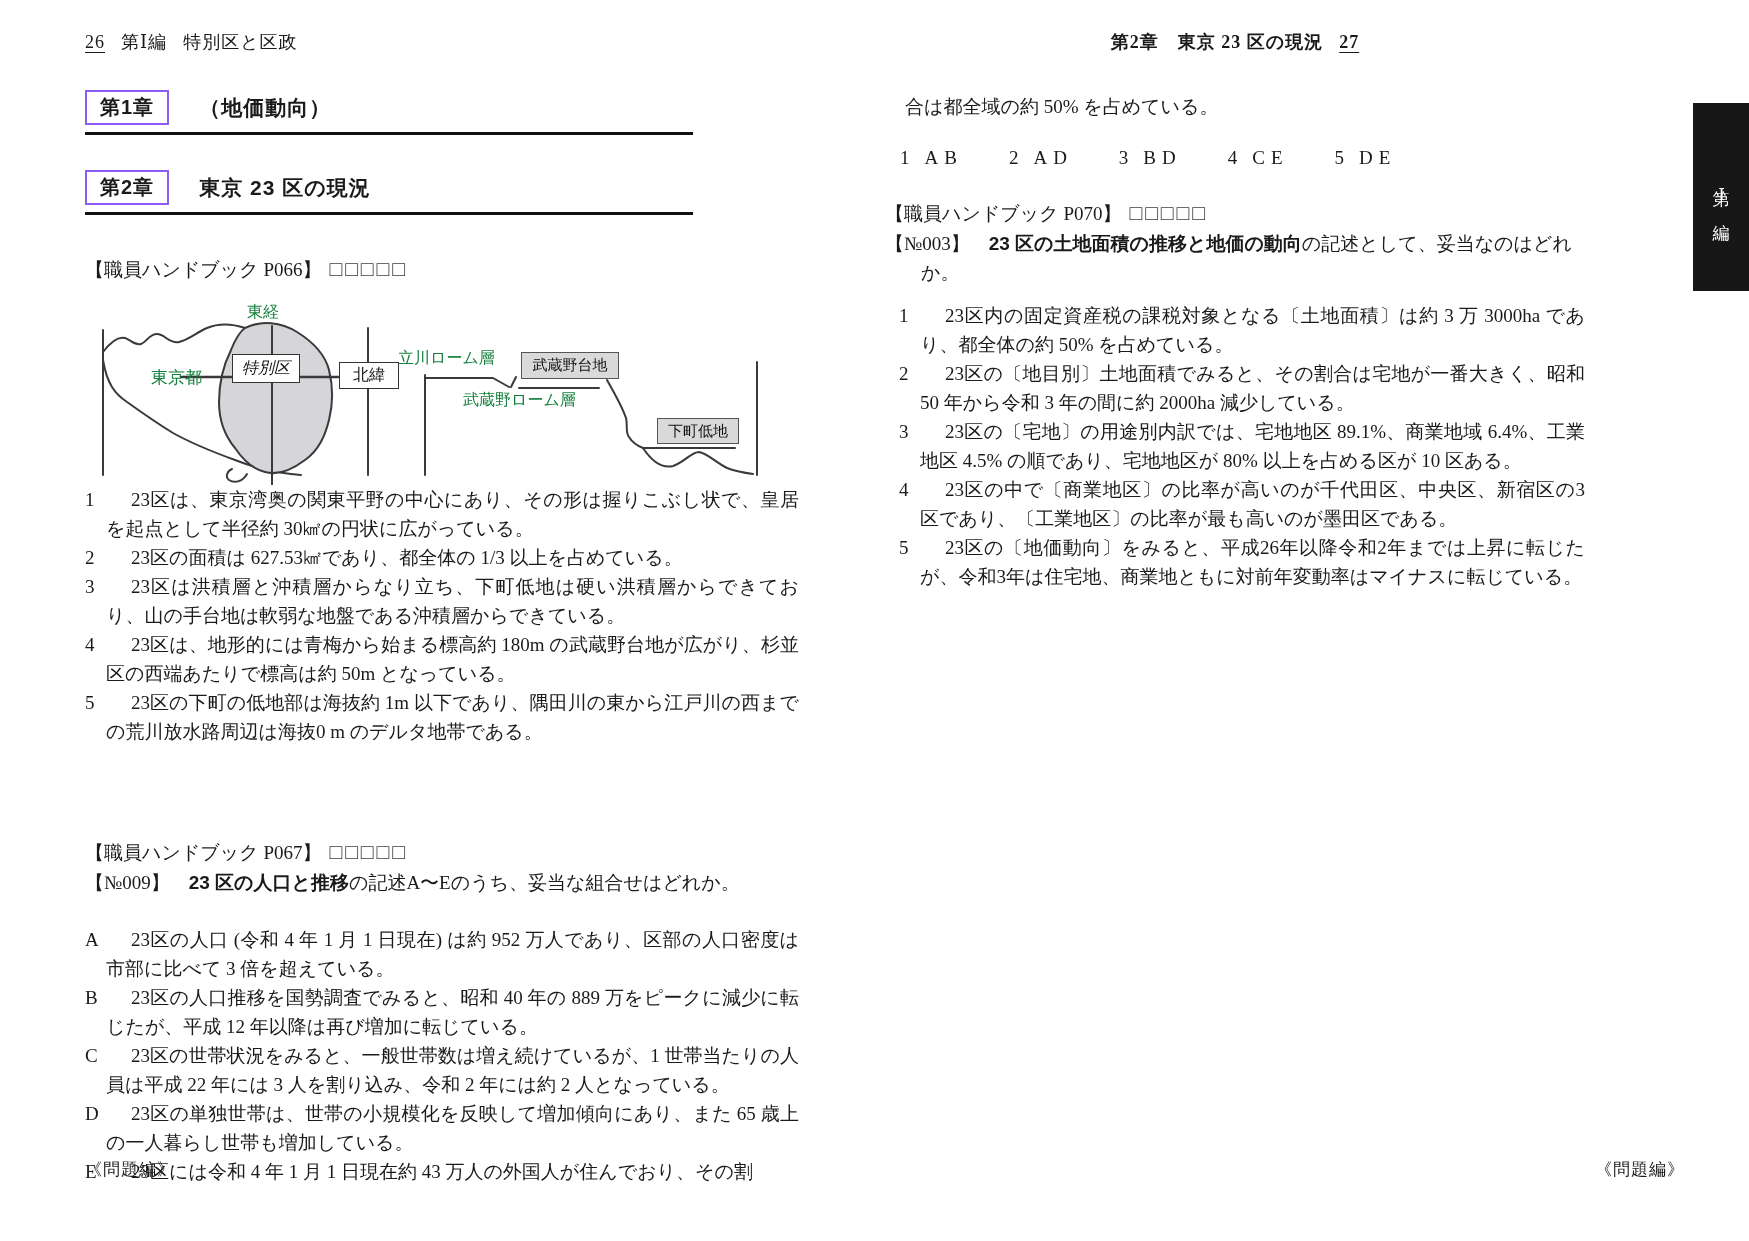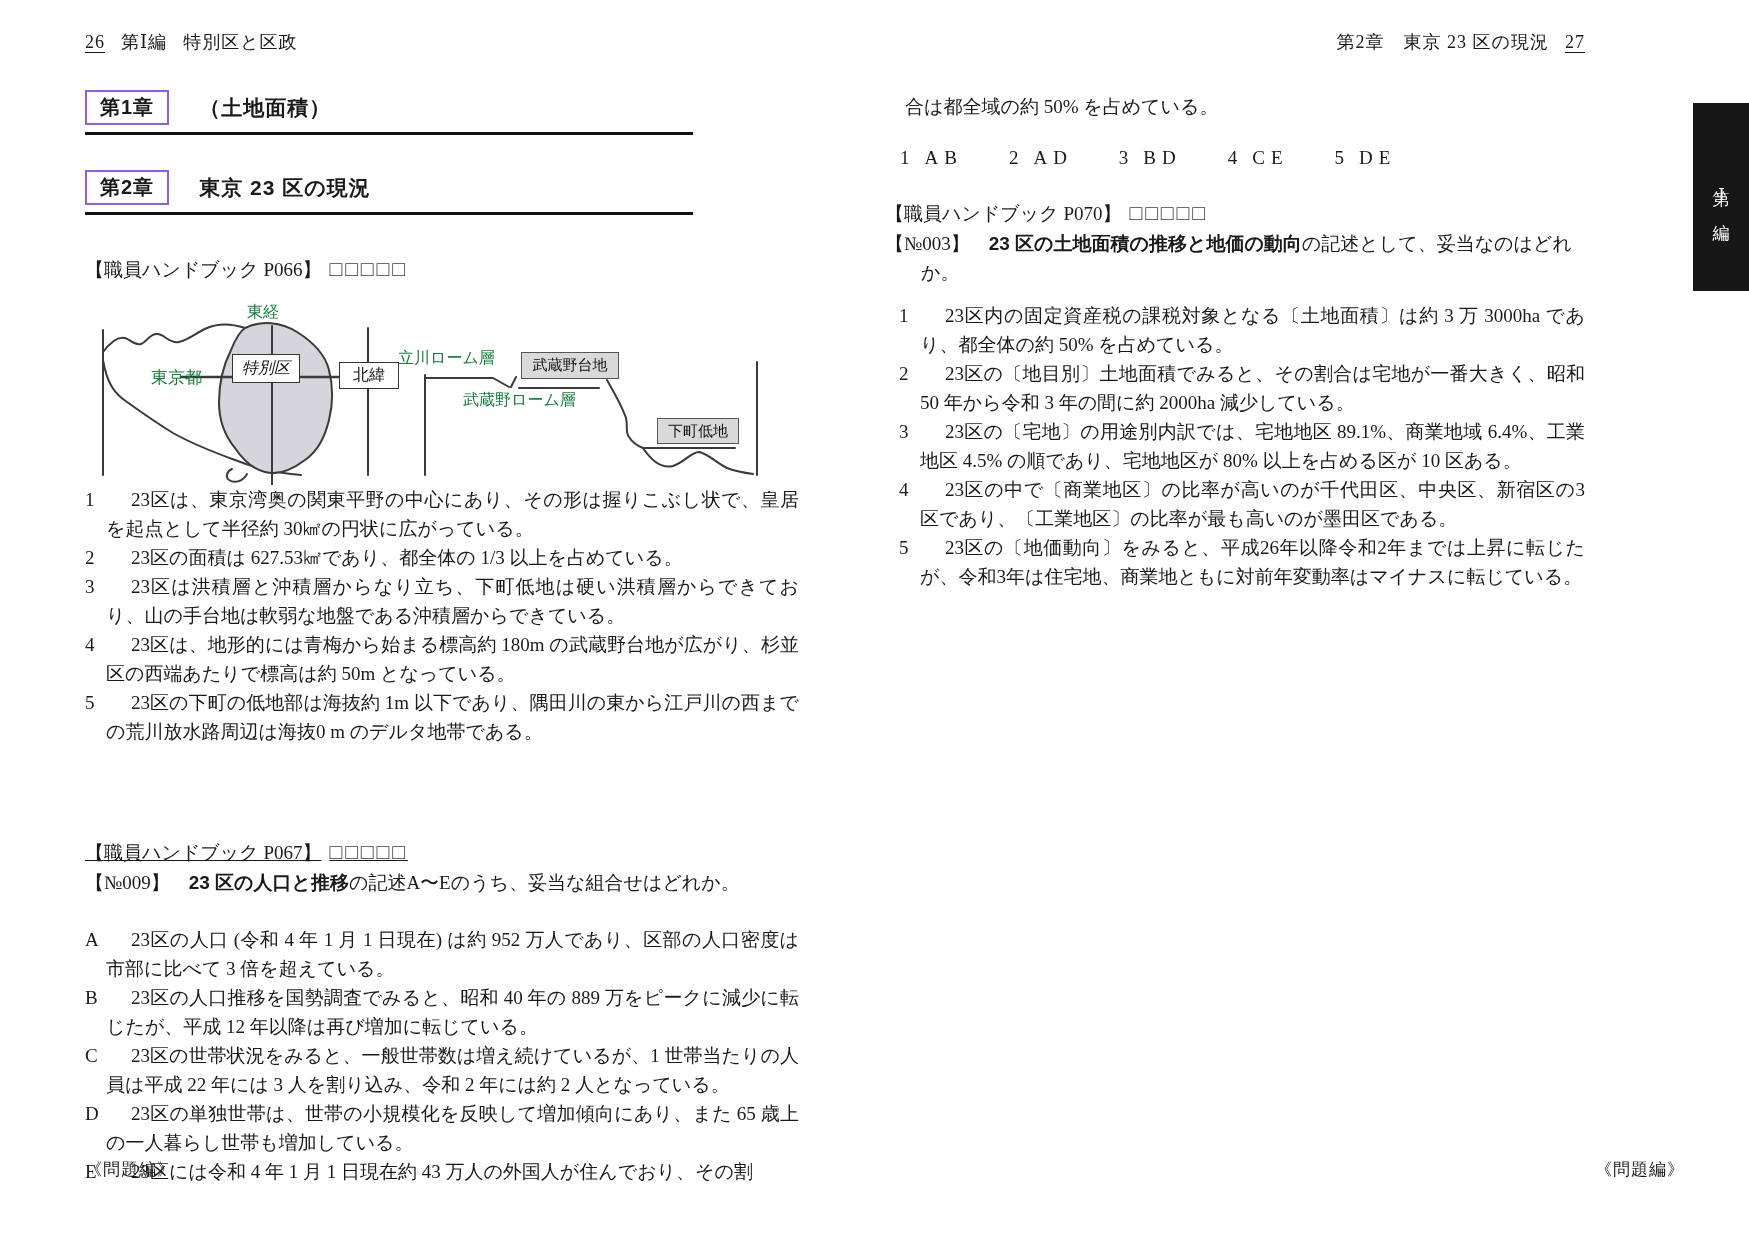--- a/index.html
+++ b/index.html
@@ -7,21 +7,21 @@
     width:1749px;height:1241px;position:relative;background:#ffffff;
     font-family:"Liberation Serif","DejaVu Serif",serif;color:#1a1a1a;
     -webkit-font-smoothing:antialiased;overflow:hidden;
   }
   .sheet{position:absolute;left:0;top:0;width:1609px;height:1241px;background:#fff;}
   .col-left{position:absolute;left:85px;top:30px;width:714px;}
   .col-right{position:absolute;left:885px;top:30px;width:700px;}
 
   .page-head{font-size:18px;letter-spacing:1px;white-space:nowrap;}
   .page-head .pnum{text-decoration:underline;text-underline-offset:4px;}
-  .head-right{text-align:right;}
+  .head-right{text-align:center;font-weight:bold;}
   .gap{display:inline-block;width:16px;}
 
   .chapter{display:flex;align-items:center;gap:30px;width:608px;
            border-bottom:3px solid #111;padding-bottom:7px;}
   .chapter .chapbox{border:2px solid #8b5cf6;padding:2px 13px;
         font-family:"Liberation Sans","DejaVu Sans",sans-serif;
         font-weight:bold;font-size:20px;letter-spacing:1px;}
   .chapter .chaptitle{font-family:"Liberation Sans","DejaVu Sans",sans-serif;
         font-weight:bold;font-size:21px;letter-spacing:1px;}
   .ch1{margin-top:36px;}
@@ -57,37 +57,37 @@
   .footer.fr{left:885px;width:800px;text-align:right;}
 
   .tab{position:absolute;left:1693px;top:103px;width:56px;height:188px;background:#171717;
        color:#fff;display:flex;align-items:center;justify-content:center;
        writing-mode:vertical-rl;text-orientation:upright;
        font-size:17px;letter-spacing:7px;}
 
   .mt14{margin-top:14px;}
   .mt28{margin-top:28px;}
   .mt30{margin-top:30px;}
-  .mt90{margin-top:90px;text-decoration:underline;}
+  .mt90{margin-top:90px;}
   .ml14{margin-left:14px;}
 </style>
 </head>
 <body>
 
 <div class="sheet">
 
   <div class="col-left">
 
     <div class="page-head">
       <span class="pnum">26</span><span class="gap"></span><span>第Ⅰ編</span><span class="gap"></span><span>特別区と区政</span>
     </div>
 
     <div class="chapter ch1">
       <span class="chapbox">第1章</span>
-      <span class="chaptitle">（土地面積）</span>
+      <span class="chaptitle">（地価動向）</span>
     </div>
 
     <div class="chapter ch2">
       <span class="chapbox">第2章</span>
       <span class="chaptitle">東京 23 区の現況</span>
     </div>
 
     <div class="handline">
       <span>【職員ハンドブック P066】</span><span class="checkboxes">□□□□□</span>
     </div>

